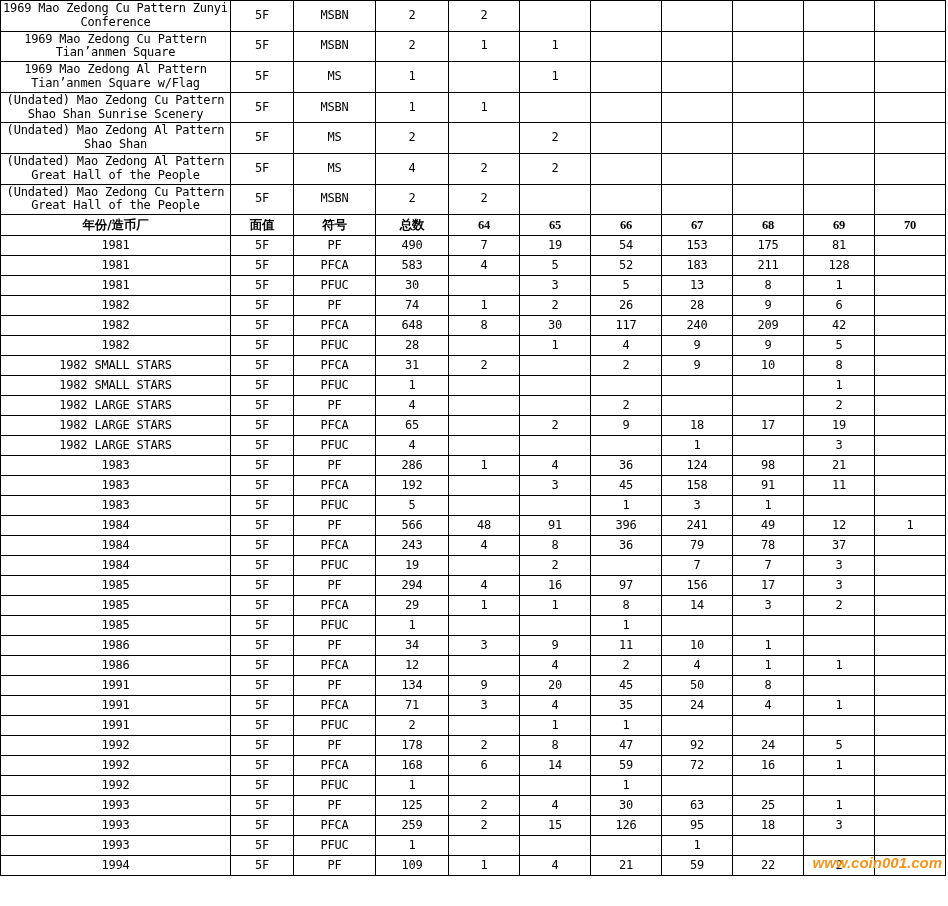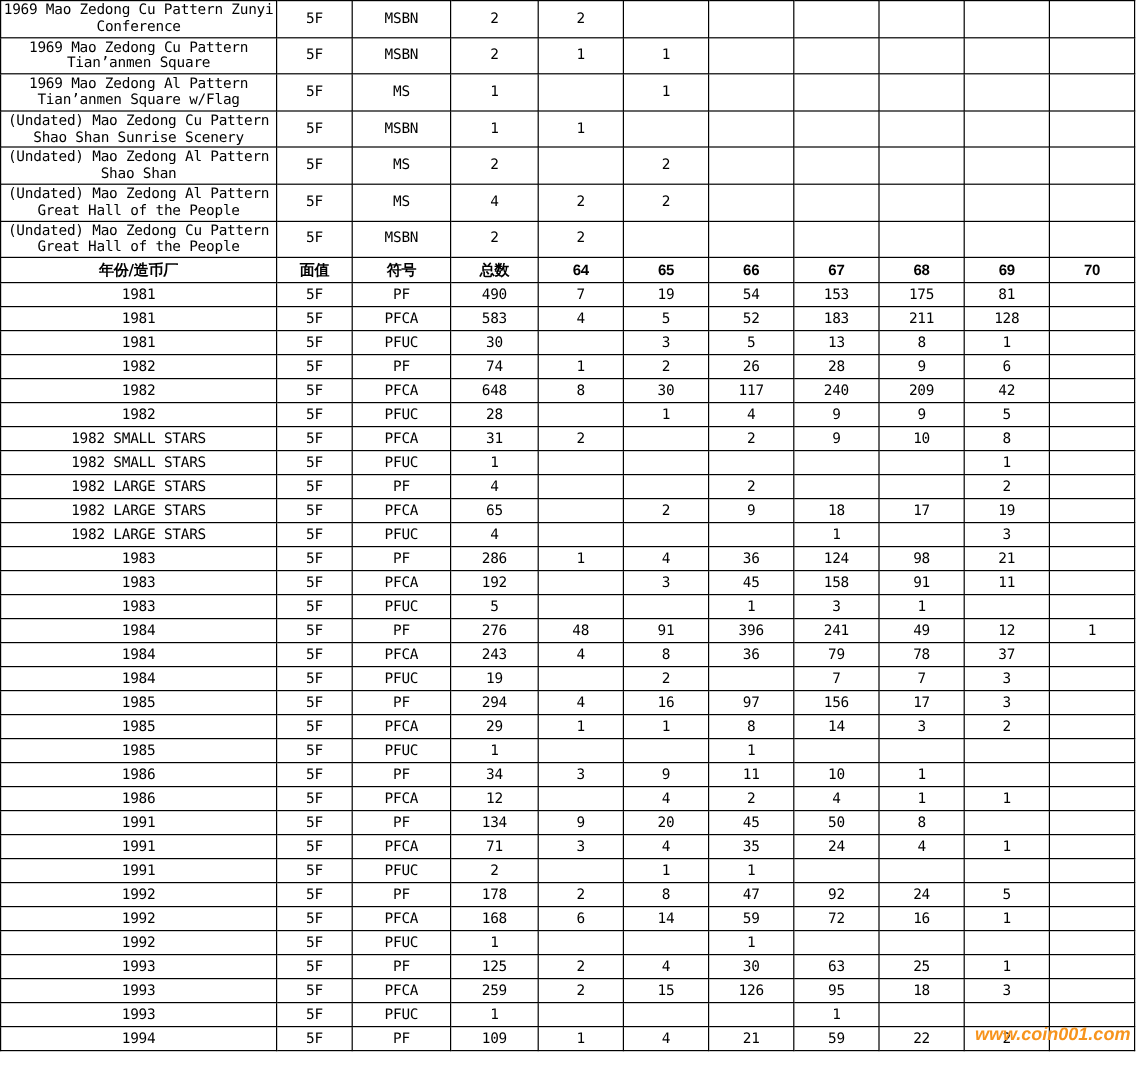--- a/index.html
+++ b/index.html
@@ -42,21 +42,21 @@
 
   td.desc {
     text-align: center;
     font-size: 12px;
   }
   tr.top-row td { height: 22px; }
   tr.data-row td { height: 17px; }
   tr.header-row td {
     font-weight: bold;
     height: 18px;
-    font-family: Liberation Sans, sans-serif;
+    font-family: Liberation Serif, serif;
     font-size: 12.5px;
   }
   tr.header-row td.desc-head {
     font-family: "DejaVu Sans", sans-serif;
     margin-left: 36px;
   }
   .watermark {
     position: absolute;
     right: 6px;
     bottom: 35px;
@@ -380,21 +380,21 @@
         <td>1</td>
         <td>3</td>
         <td>1</td>
         <td></td>
         <td></td>
       </tr>
     <tr class="data-row">
         <td class="desc">1984</td>
         <td>5F</td>
         <td>PF</td>
-        <td>276</td>
+        <td>566</td>
         <td>48</td>
         <td>91</td>
         <td>396</td>
         <td>241</td>
         <td>49</td>
         <td>12</td>
         <td>1</td>
       </tr>
     <tr class="data-row">
         <td class="desc">1984</td>

